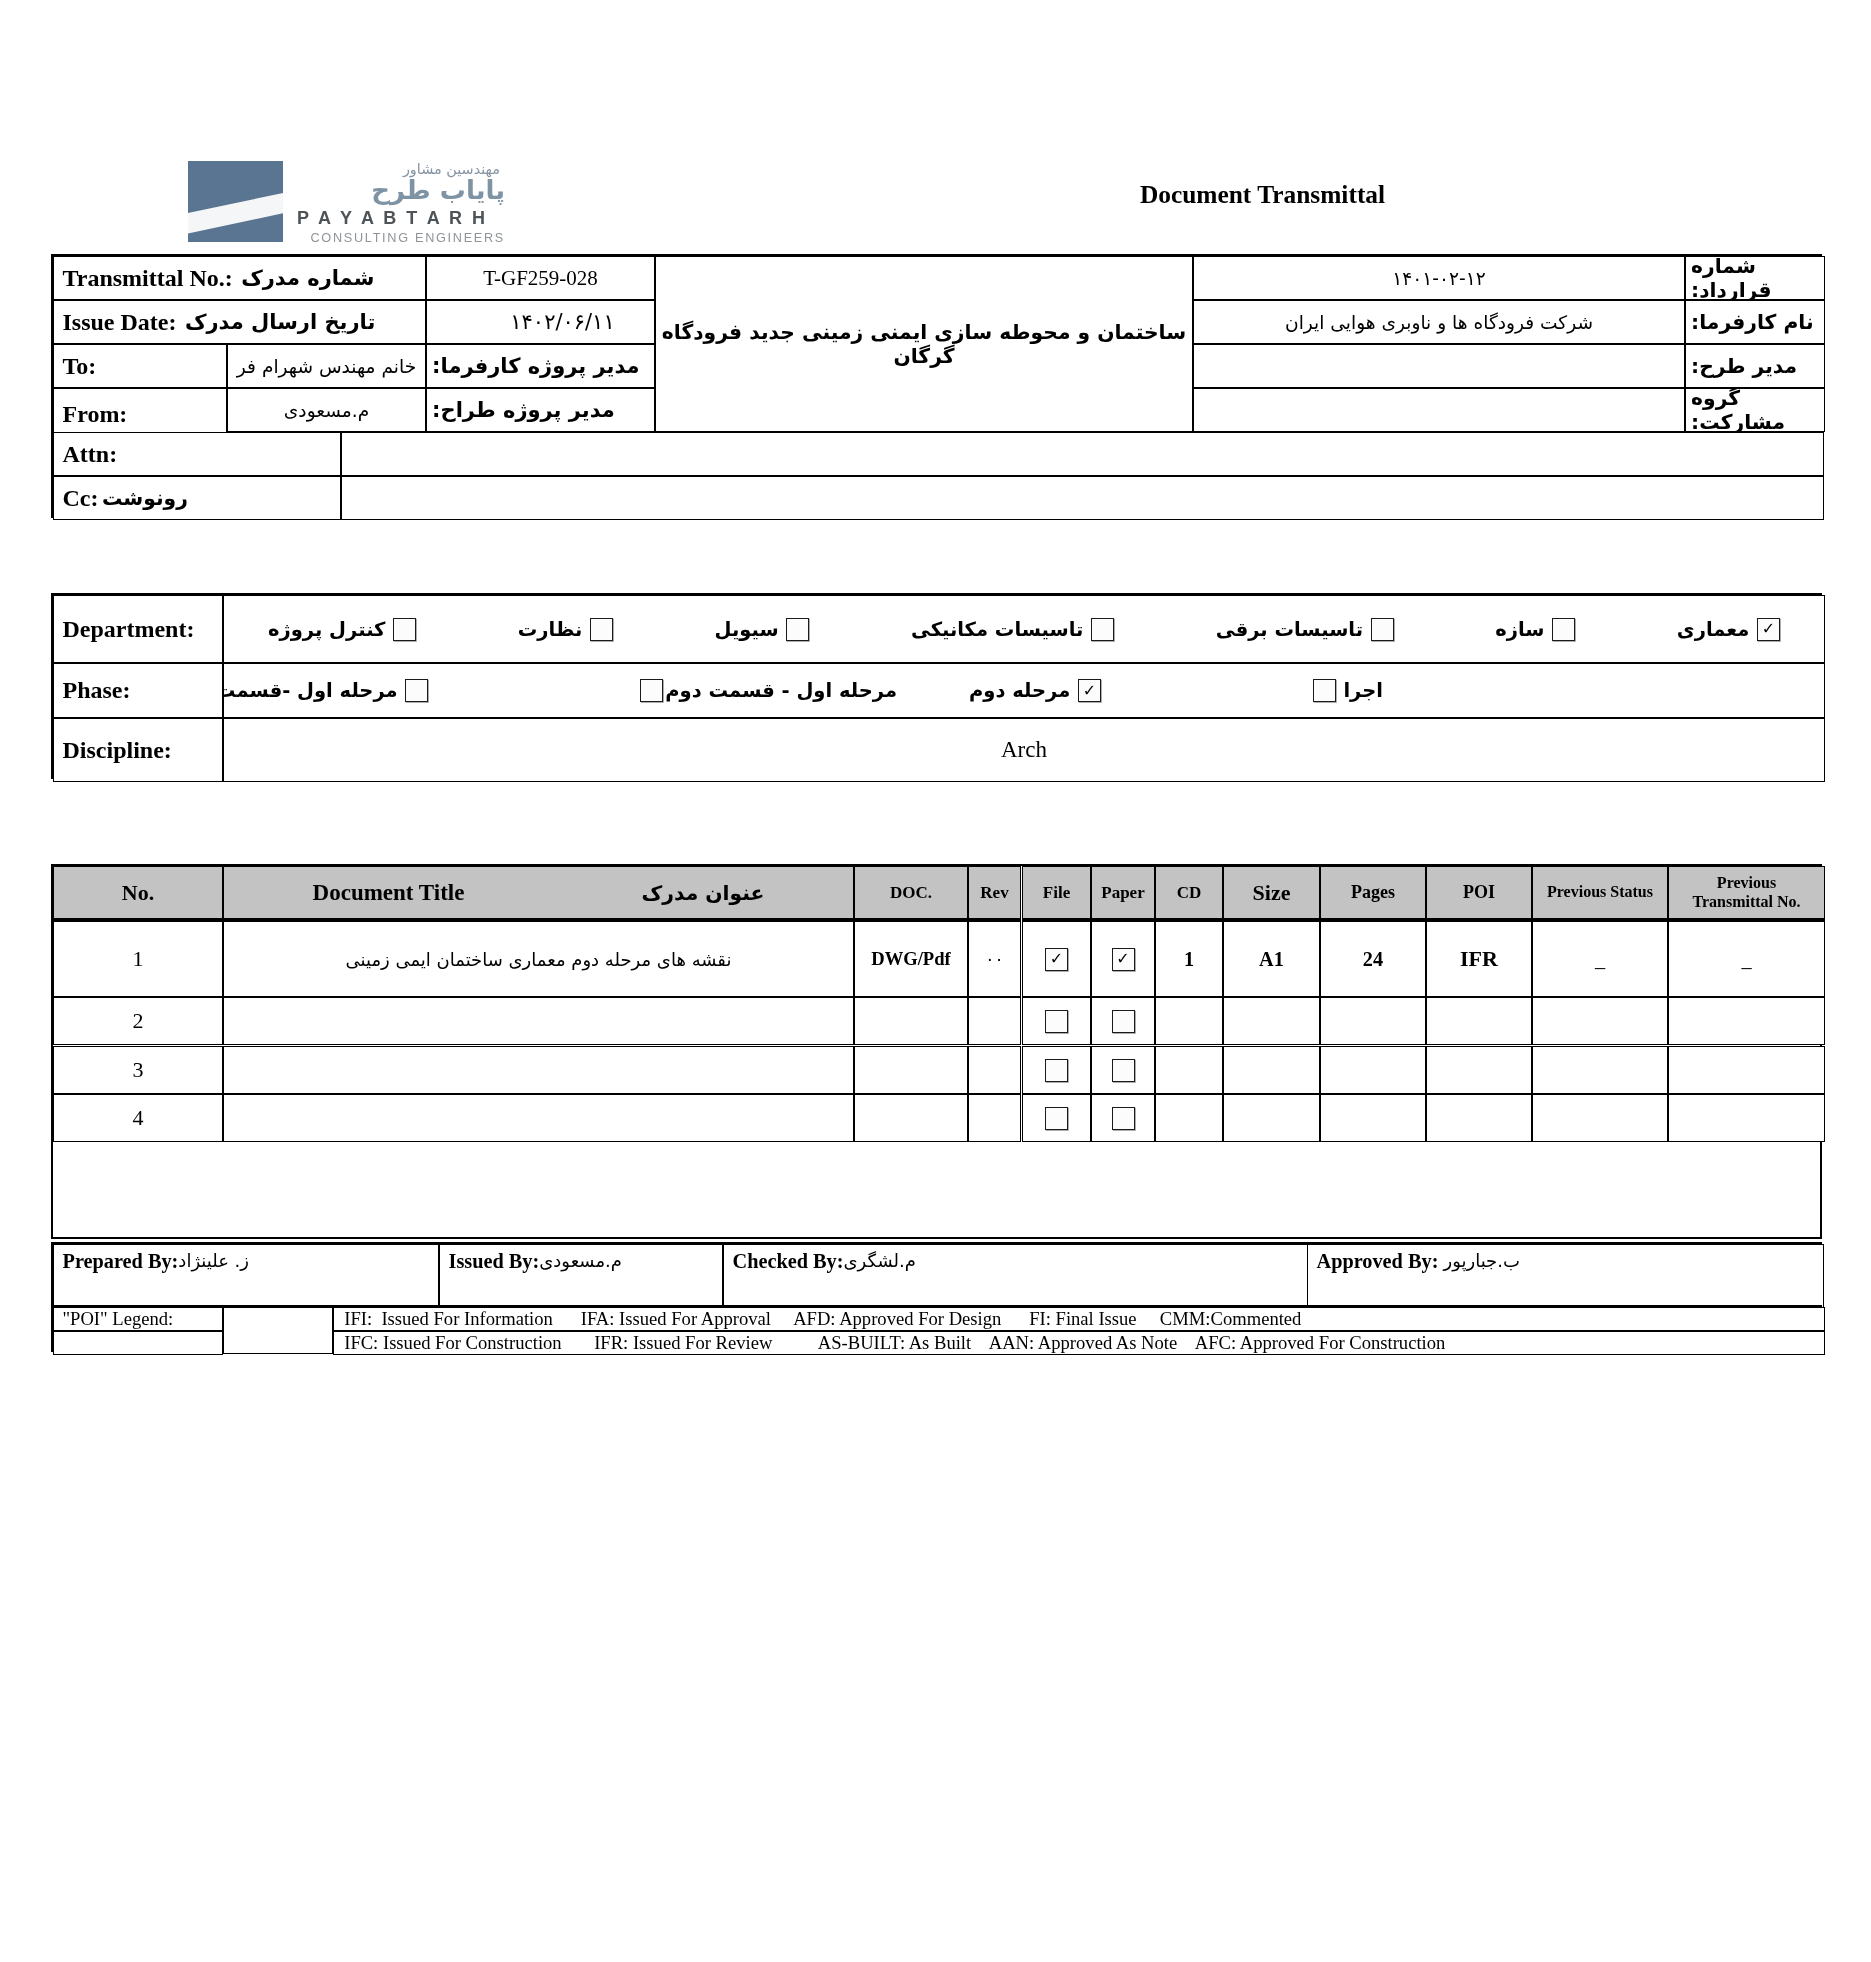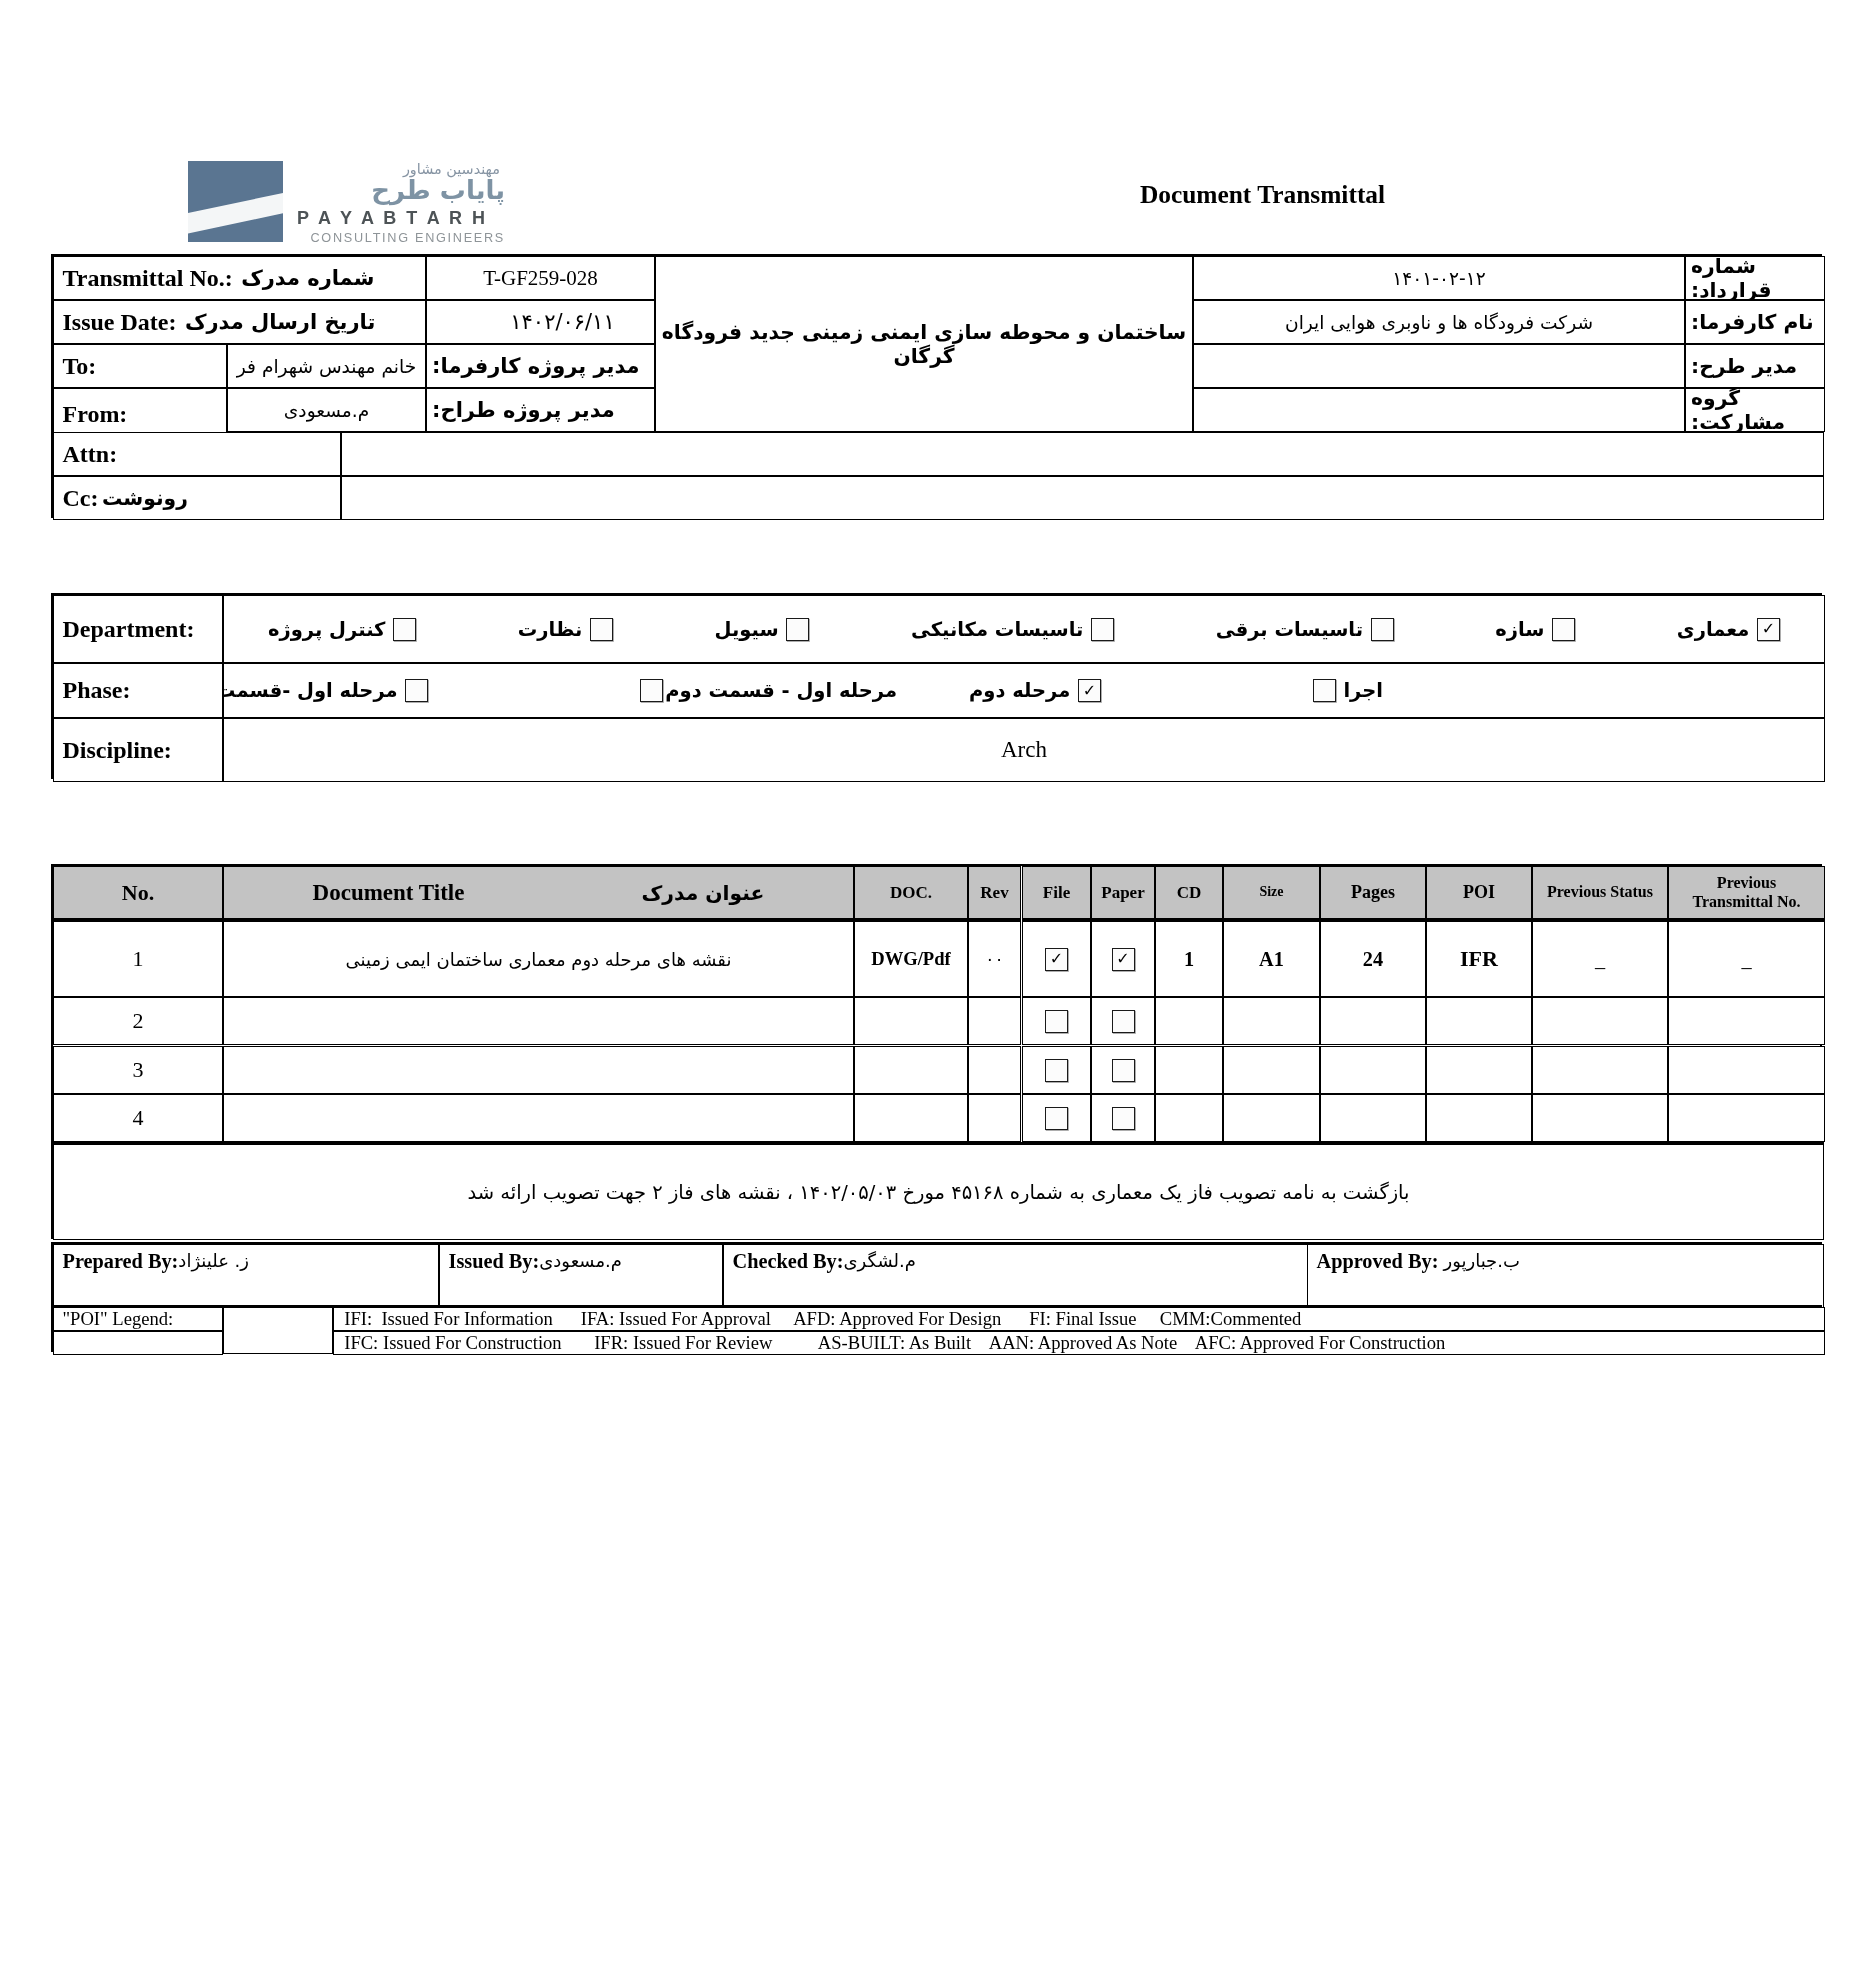--- a/index.html
+++ b/index.html
@@ -154,21 +154,21 @@
   <div class="cell gray en bold" style="left:0;top:0;width:170px;height:55px;font-size:22px;border-bottom-width:3.4px;">No.</div>
   <div class="cell gray" style="left:170px;top:0;width:631px;height:55px;justify-content:space-around;border-bottom-width:3.4px;">
     <span class="en bold" style="font-size:23px;">Document Title</span>
     <span class="fa bold" style="font-size:20.3px;">عنوان مدرک</span>
   </div>
   <div class="cell gray en bold" style="left:801px;top:0;width:114px;height:55px;font-size:17px;border-bottom-width:3.4px;">DOC.</div>
   <div class="cell gray en hdr-sm" style="left:915px;top:0;width:53px;height:55px;border-bottom-width:3.4px;">Rev</div>
   <div class="cell gray en hdr-sm" style="left:969px;top:0;width:69px;height:55px;border-bottom-width:3.4px;">File</div>
   <div class="cell gray en hdr-sm" style="left:1038px;top:0;width:64px;height:55px;border-bottom-width:3.4px;">Paper</div>
   <div class="cell gray en hdr-sm" style="left:1102px;top:0;width:68px;height:55px;border-bottom-width:3.4px;">CD</div>
-  <div class="cell gray en hdr-sm" style="left:1170px;top:0;width:97px;height:55px;font-size:14px;border-bottom-width:3.4px;">Size</div>
+  <div class="cell gray en hdr-sm" style="left:1170px;top:0;width:97px;height:55px;font-size:22px;border-bottom-width:3.4px;">Size</div>
   <div class="cell gray en hdr-sm" style="left:1267px;top:0;width:106px;height:55px;font-size:18px;border-bottom-width:3.4px;">Pages</div>
   <div class="cell gray en hdr-sm" style="left:1373px;top:0;width:106px;height:55px;font-size:18px;border-bottom-width:3.4px;">POI</div>
   <div class="cell gray en hdr-sm" style="left:1479px;top:0;width:136px;height:55px;font-size:16px;padding:0 12px;border-bottom-width:3.4px;">Previous Status</div>
   <div class="cell gray en hdr-sm" style="left:1615px;top:0;width:157px;height:55px;font-size:16px;padding:0 6.8px;border-bottom-width:3.4px;">Previous Transmittal No.</div>
 
   <div class="cell en" style="left:0;top:55px;width:170px;height:76px;font-size:22px;">1</div>
   <div class="cell fa" style="left:170px;top:55px;width:631px;height:76px;font-size:18px;direction:rtl;">نقشه های مرحله دوم معماری ساختمان ایمی زمینی</div>
   <div class="cell en bold" style="left:801px;top:55px;width:114px;height:76px;font-size:18.6px;">DWG/Pdf</div>
   <div class="cell fa" style="left:915px;top:55px;width:53px;height:76px;font-size:17px;">۰۰</div>
   <div class="cell" style="left:969px;top:55px;width:69px;height:76px;">
@@ -228,21 +228,20 @@
   <div class="cell" style="left:1038px;top:228px;width:64px;height:48px;">
       <span class="chkbox"></span>
     </div>
   <div class="cell" style="left:1102px;top:228px;width:68px;height:48px;"></div>
   <div class="cell" style="left:1170px;top:228px;width:97px;height:48px;"></div>
   <div class="cell" style="left:1267px;top:228px;width:106px;height:48px;"></div>
   <div class="cell" style="left:1373px;top:228px;width:106px;height:48px;"></div>
   <div class="cell" style="left:1479px;top:228px;width:136px;height:48px;"></div>
   <div class="cell" style="left:1615px;top:228px;width:157px;height:48px;"></div>
 
-  <div class="cell fa" style="left:0;top:276px;width:1771px;height:98px;font-size:19.5px;direction:rtl;text-align:center;border-top-width:3.4px;">بازگشت به نامه تصویب فاز یک معماری به شماره ۴۵۱۶۸ مورخ ۱۴۰۲/۰۵/۰۳ ، نقشه های فاز ۲ جهت تصویب ارائه شد</div>
 </div>
 
 <div class="tbl" style="left:51px;top:1242px;width:1771px;height:64px;">
   <div class="cell topleft" style="left:0;top:0;width:386px;height:64px;">
     <span class="en sig-label">Prepared By:</span>
       <span class="sig-name">ز. علینژاد</span>
   </div>
   <div class="cell topleft" style="left:386px;top:0;width:284px;height:64px;">
     <span class="en sig-label">Issued By:</span>
       <span class="sig-name">م.مسعودی</span>

